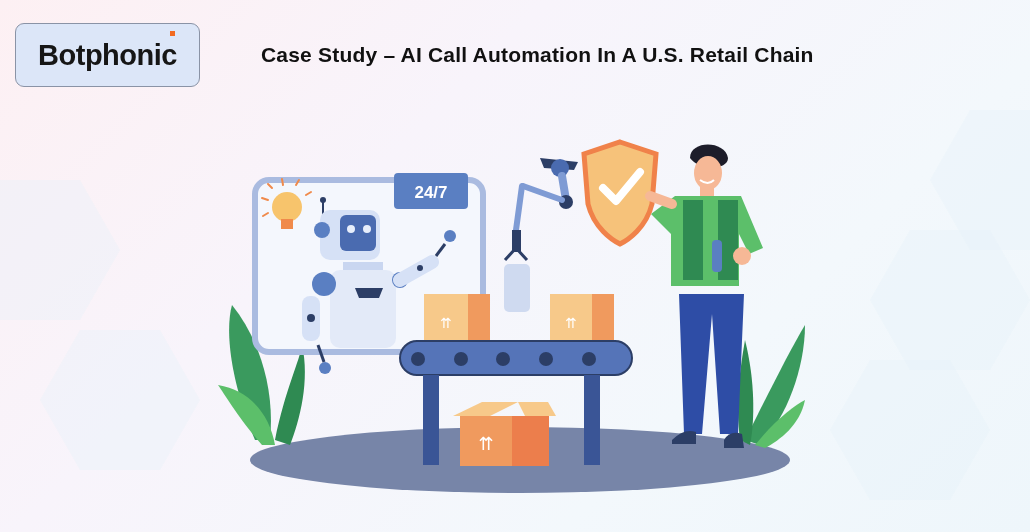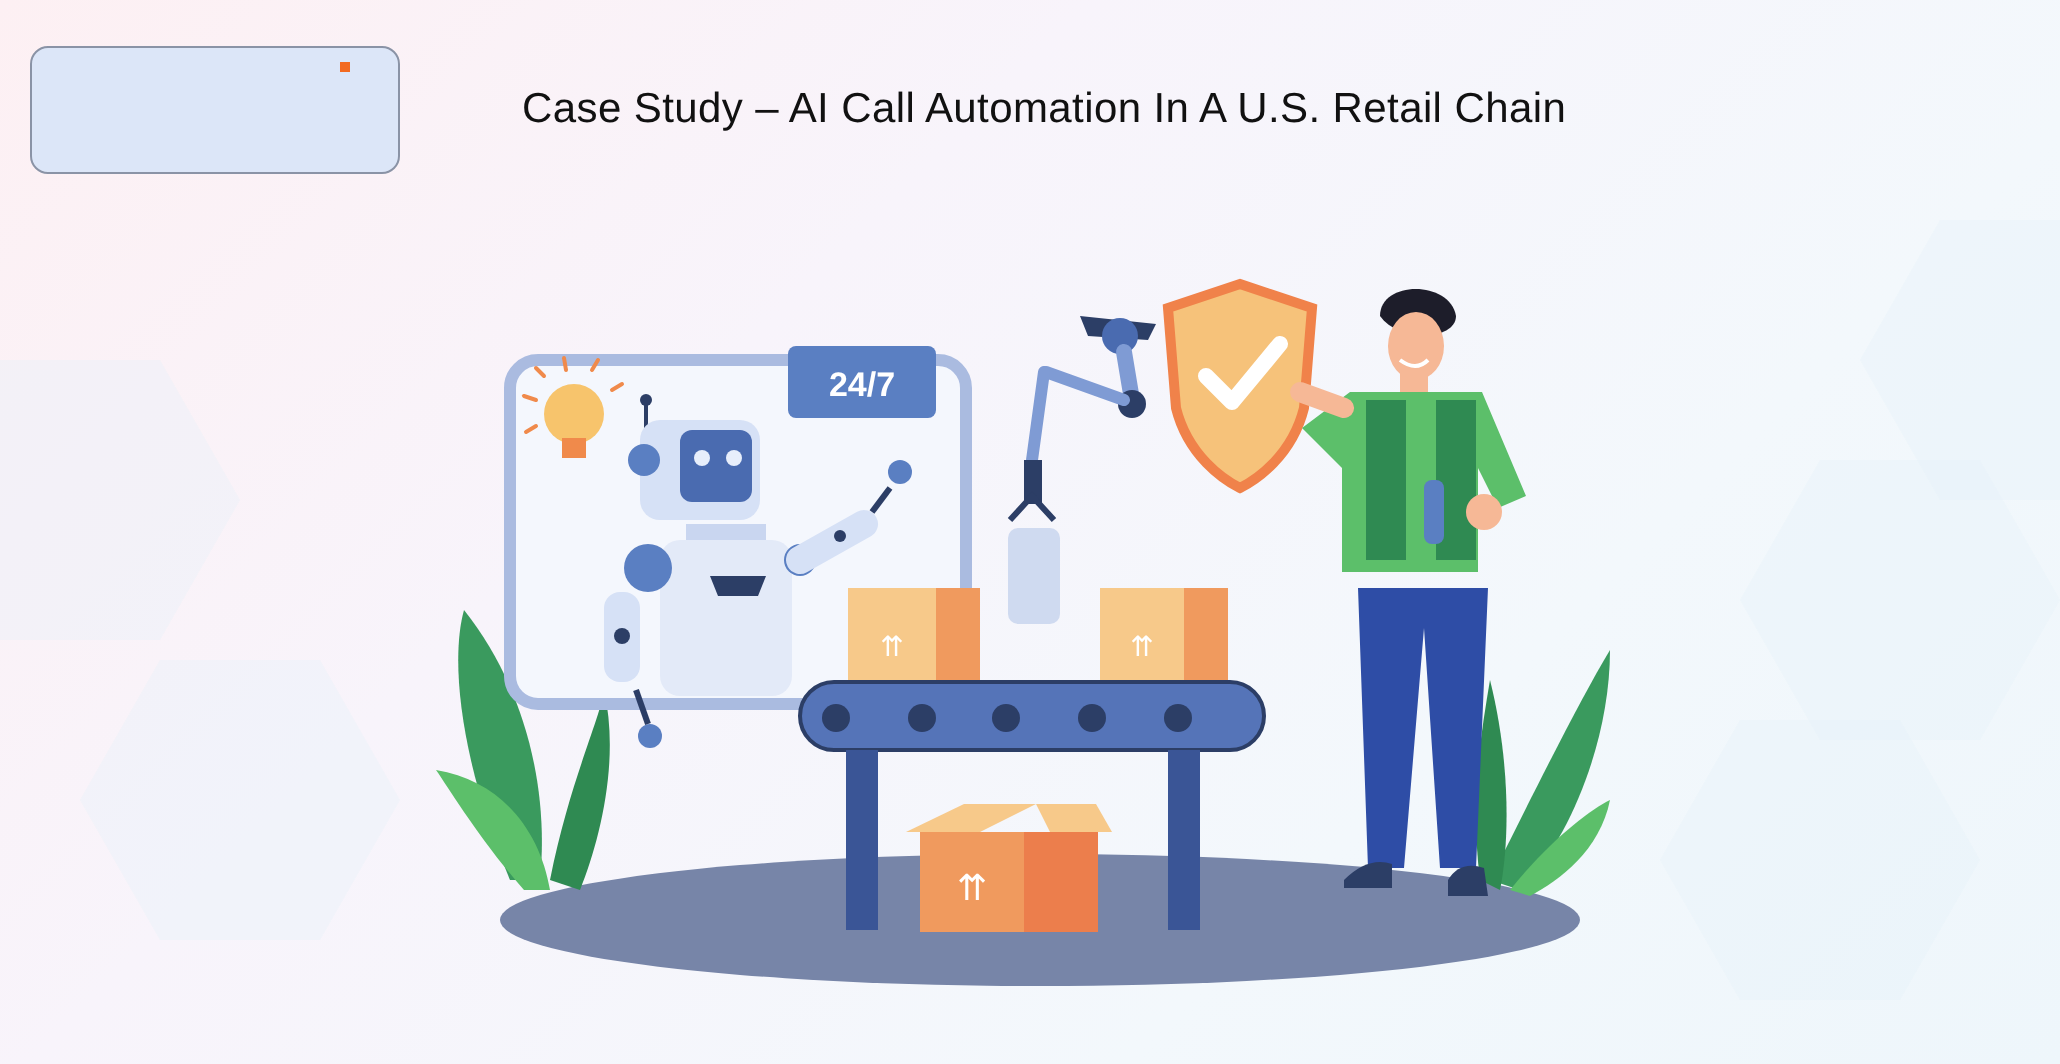--- a/index.html
+++ b/index.html
@@ -12,35 +12,36 @@
     clip-path:polygon(25% 0,75% 0,100% 50%,75% 100%,25% 100%,0 50%); }
   .logo-box {
     position:absolute; left:15px; top:23px; width:185px; height:64px;
     background:#dce6f8; border:1px solid #8a93a6; border-radius:9px;
     display:flex; align-items:center; justify-content:center;
     box-sizing:border-box;
   }
   .logo-text { font-weight:700; font-size:29px; color:#161616; letter-spacing:-0.5px; position:relative; }
   .logo-dot { position:absolute; width:5px; height:5px; background:#f26a21; right:24px; top:7px; }
   .title {
-    position:absolute; left:261px; top:43px; font-size:21px; font-weight:400; color:#111;
+    position:absolute; left:261px; top:43px; font-size:21px; font-weight:700; color:#111;
     letter-spacing:0.2px; white-space:nowrap;
   }
   .illus { position:absolute; left:0; top:0; }
 </style>
 </head>
 <body>
 
 <div class="hex" style="left:-40px;top:180px"></div>
 <div class="hex" style="left:40px;top:330px"></div>
 <div class="hex" style="left:870px;top:230px"></div>
 <div class="hex" style="left:830px;top:360px"></div>
 <div class="hex" style="left:930px;top:110px"></div>
 
 <div class="logo-box">
+  <span class="logo-text">Botphonic</span>
   <span class="logo-dot"></span>
 </div>
 
 <div class="title">Case Study – AI Call Automation In A U.S. Retail Chain</div>
 
 <svg class="illus" width="1030" height="532" viewBox="0 0 1030 532">
 
   <ellipse cx="520" cy="460" rx="270" ry="33" fill="#7785a8"></ellipse>
 
   <g>

